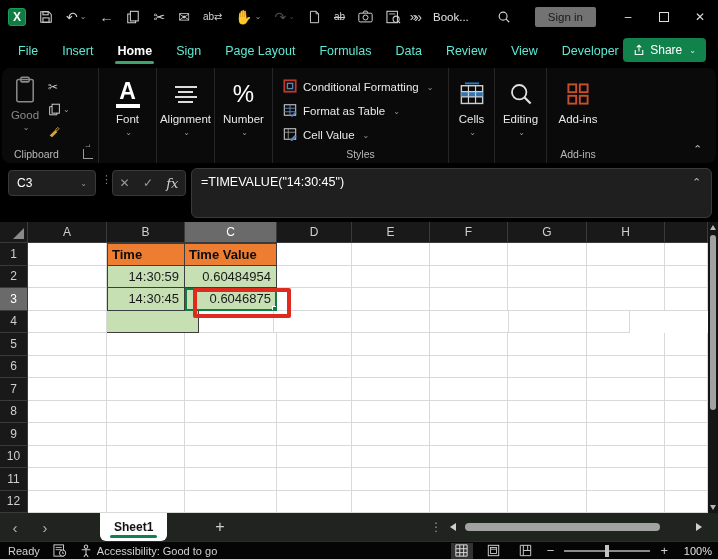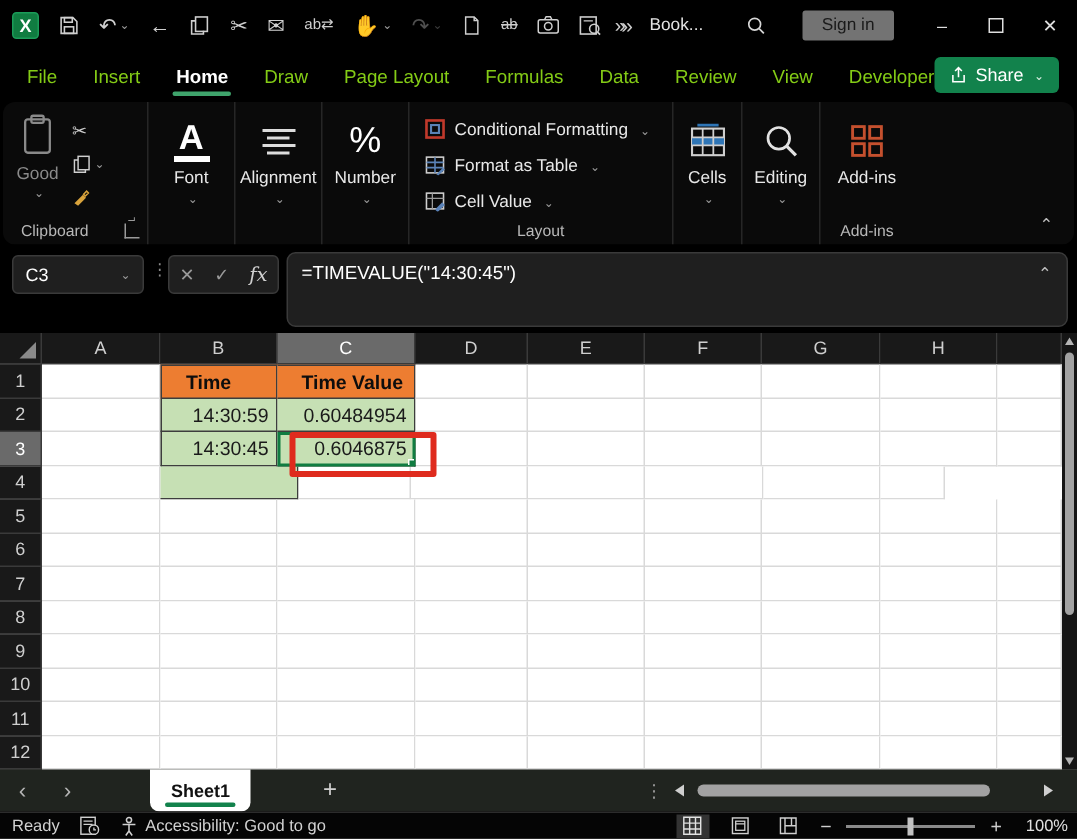--- a/index.html
+++ b/index.html
@@ -27,21 +27,21 @@
   #tb-search { margin-right:24px; display:flex; }
   #signin-btn { background:#737373; color:#1a1a1a; font-size:11.5px; padding:4px 13px;
     border-radius:2px; margin-right:14px; cursor:default; }
   .winbtn { width:36px; height:33px; display:flex; align-items:center; justify-content:center;
     color:#dedede; font-size:12px; }
   .maxbox { width:10px; height:10px; border:1px solid #dedede; }
   
   #tabrow { position:absolute; left:0; top:33px; width:718px; height:35px;
     display:flex; align-items:center; background:#000; }
   #tabs { display:flex; align-items:center; gap:24px; padding-left:18px; }
-  .rtab { position:relative; font-size:12.5px; color:#84cc16; padding:6px 0; white-space:nowrap; }
+  .rtab { position:relative; font-size:12.5px; color:#5eead4; padding:6px 0; white-space:nowrap; }
   .rtab.active { color:#fff; font-weight:bold; }
   .rtab.active::after { content:""; position:absolute; left:-2px; right:-2px; bottom:0;
     height:3px; border-radius:2px; background:#3FA46C; }
   #share-btn { position:absolute; right:12px; top:5px; height:24px; display:flex; align-items:center;
     gap:5px; background:#12824C; color:#fff; font-size:12px; padding:0 10px; border-radius:4px; }
   #share-btn .chev { color:#d8efe2; }
   
   #ribbon { position:absolute; left:2px; top:68px; width:714px; height:95px;
     background:#0a0a0a; border-radius:8px; display:flex; }
   .rgroup { position:relative; height:95px; border-right:1px solid #262626; }
@@ -103,21 +103,21 @@
     border-left:11px solid transparent; border-bottom:11px solid #8a8a8a; }
   .grow { display:flex; height:22.5px; }
   .rh { width:28px; flex:0 0 auto; display:flex; align-items:center; justify-content:center;
     color:#cfcfcf; font-size:12px; background:#191919;
     border-right:1px solid #3a3a3a; border-bottom:1px solid #3a3a3a; }
   .cell { flex:0 0 auto; height:22.5px; background:#fff;
     border-right:1px solid #d9d9d9; border-bottom:1px solid #d9d9d9;
     font-size:13px; color:#111; display:flex; align-items:center; overflow:hidden; }
   .cell.hcell { background:#ED7D31; font-weight:bold; color:#0d0d0d;
     border-right:1px solid #3d3d3d; border-bottom:1px solid #3d3d3d;
-    padding-left:16px; justify-content:flex-start; }
+    padding-left:4px; justify-content:flex-start; }
   .cell.gcell { background:#C6E0B4; color:#1a1a1a;
     border-right:1px solid #3d3d3d; border-bottom:1px solid #3d3d3d;
     padding-right:5px; justify-content:flex-end; }
   .cell.rngleft { border-left:1px solid #3d3d3d; }
   .cell.rngtop { border-top:1px solid #3d3d3d; }
   .cell.selcell { outline:2px solid #107C41; outline-offset:-2px; position:relative; }
   .fillhandle { position:absolute; right:-1px; bottom:-1px; width:5px; height:5px;
     background:#107C41; border:1px solid #fff; }
   #annotation-box { position:absolute; left:193px; top:66px; width:98px; height:30px;
     border:4px solid #DF2B1E; border-radius:2px; pointer-events:none; z-index:6; }
@@ -256,21 +256,21 @@
         </span>
       <span class="winbtn">✕</span>
     </div>
   </div>
 
   <div id="tabrow">
     <div id="tabs">
         <div class="rtab">File</div>
         <div class="rtab">Insert</div>
         <div class="rtab active">Home</div>
-        <div class="rtab">Draw</div>
+        <div class="rtab">Sign</div>
         <div class="rtab">Page Layout</div>
         <div class="rtab">Formulas</div>
         <div class="rtab">Data</div>
         <div class="rtab">Review</div>
         <div class="rtab">View</div>
         <div class="rtab">Developer</div>
         <div class="rtab">Help</div>
       </div>
     <div id="share-btn">
       <svg width="12" height="12" viewBox="0 0 16 16">
@@ -370,21 +370,21 @@
           <div class="styleitem">
             <span><svg width="14" height="14" viewBox="0 0 16 16">
                 <rect x="1.5" y="2" width="13" height="12" fill="none" stroke="#cfcfcf" stroke-width="1.2"></rect>
                 <path d="M1.5 6h13 M6 2v12" stroke="#9a9a9a" stroke-width="1" fill="none"></path>
                 <path d="M8 14.5 13.5 9l2 2-5.5 5.5z" fill="#5b83b8"></path>
               </svg></span>
             <span class="txt">Cell Value</span>
             <span class="chev">⌄</span>
           </div>
         </div>
-      <span class="grouplabel">Layout</span>
+      <span class="grouplabel">Styles</span>
     </div>
 
     <div id="right-groups" style="display:flex;">
         <div class="rgroup" style="width: 46px;">
           <div class="bigbtn">
             <span class="icon">
               <svg width="26" height="24" viewBox="0 0 22 20">
                 <rect x="2" y="3" width="18" height="15" fill="none" stroke="#cfcfcf" stroke-width="1.2"></rect>
                 <rect x="2" y="8" width="18" height="4.5" fill="#2e75b6" stroke="none"></rect>
                 <path d="M2 8h18 M2 12.5h18 M8 3v15 M14 3v15" stroke="#cfcfcf" stroke-width="1" fill="none"></path>

